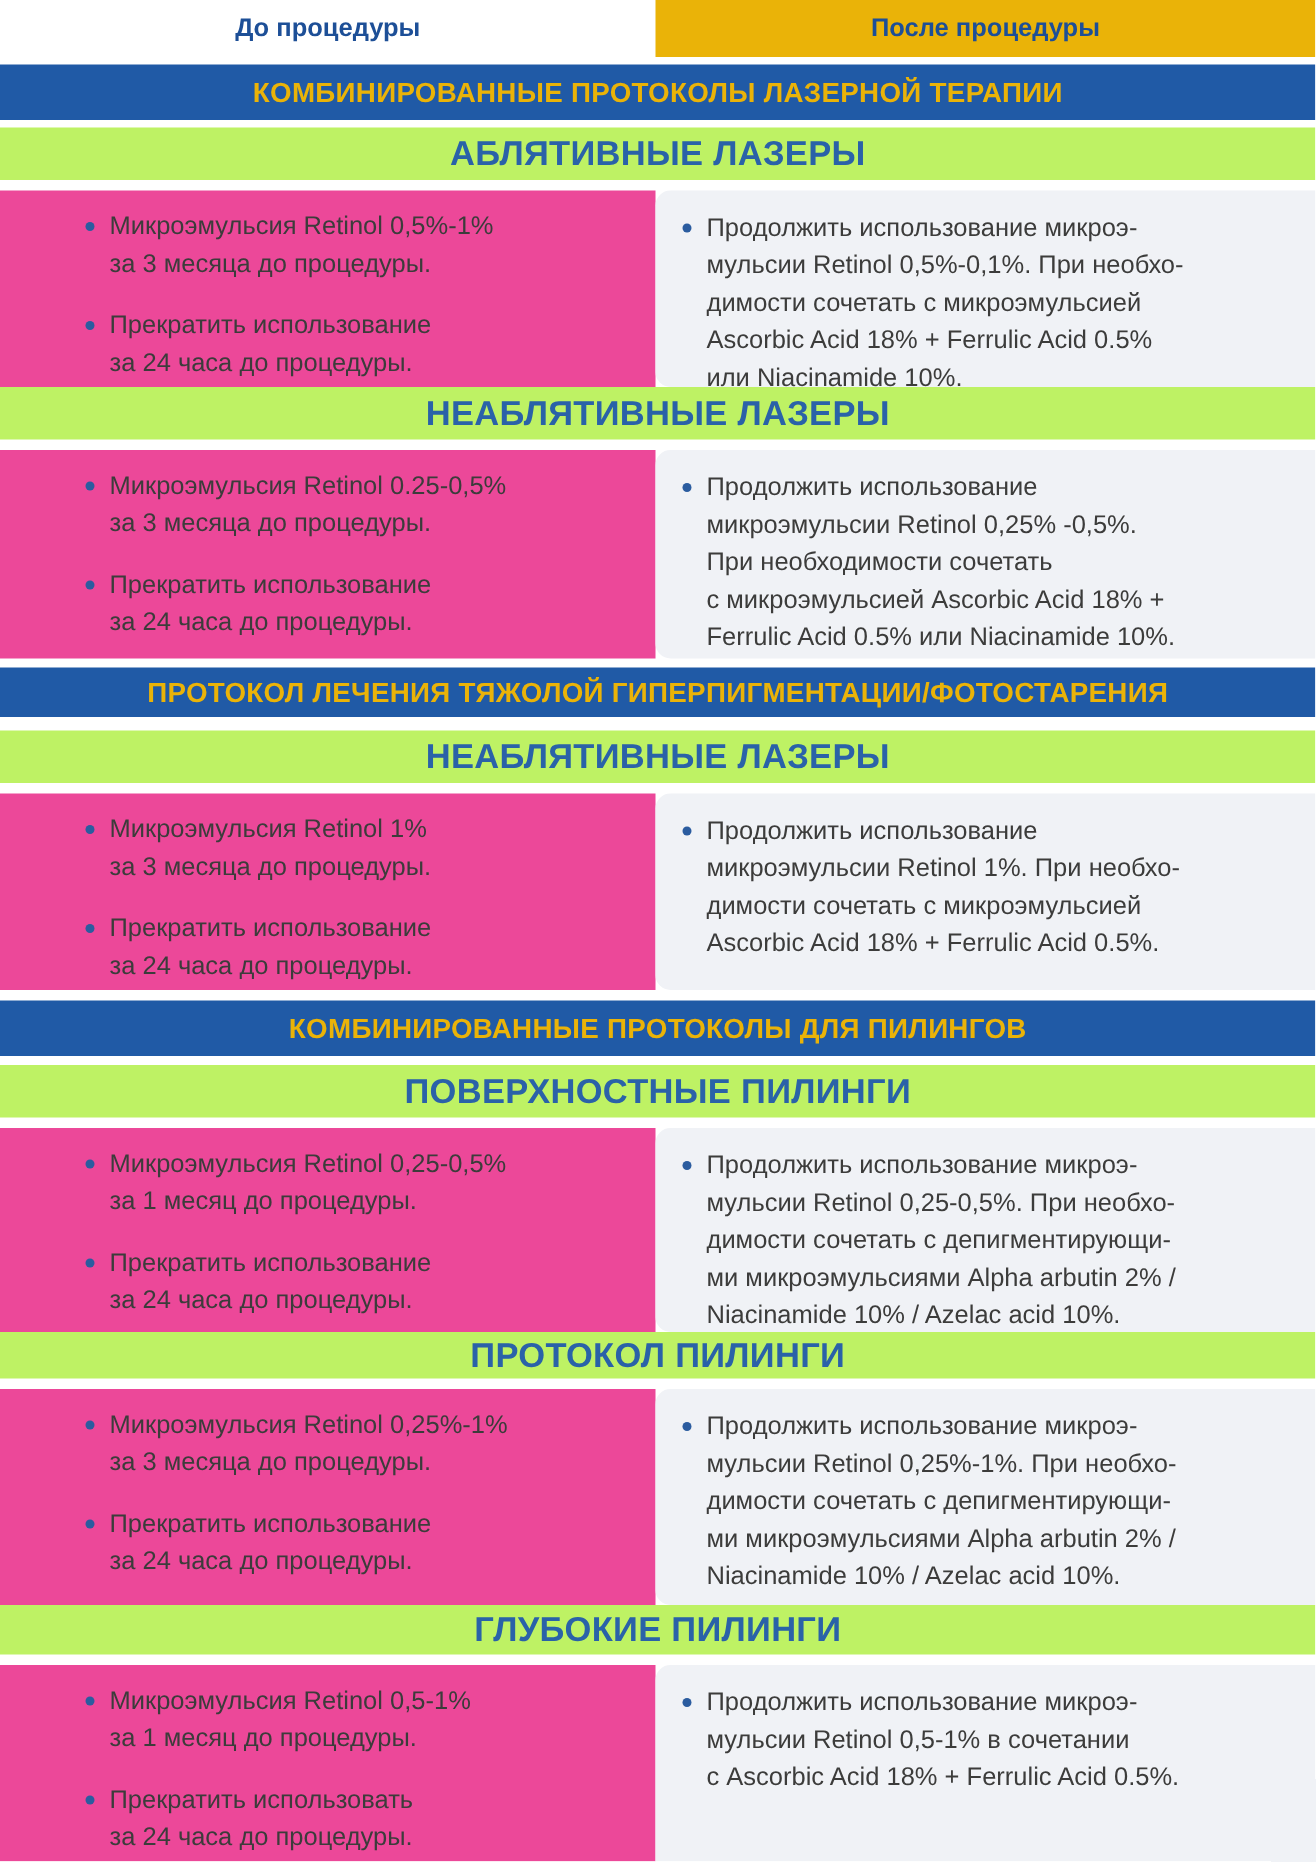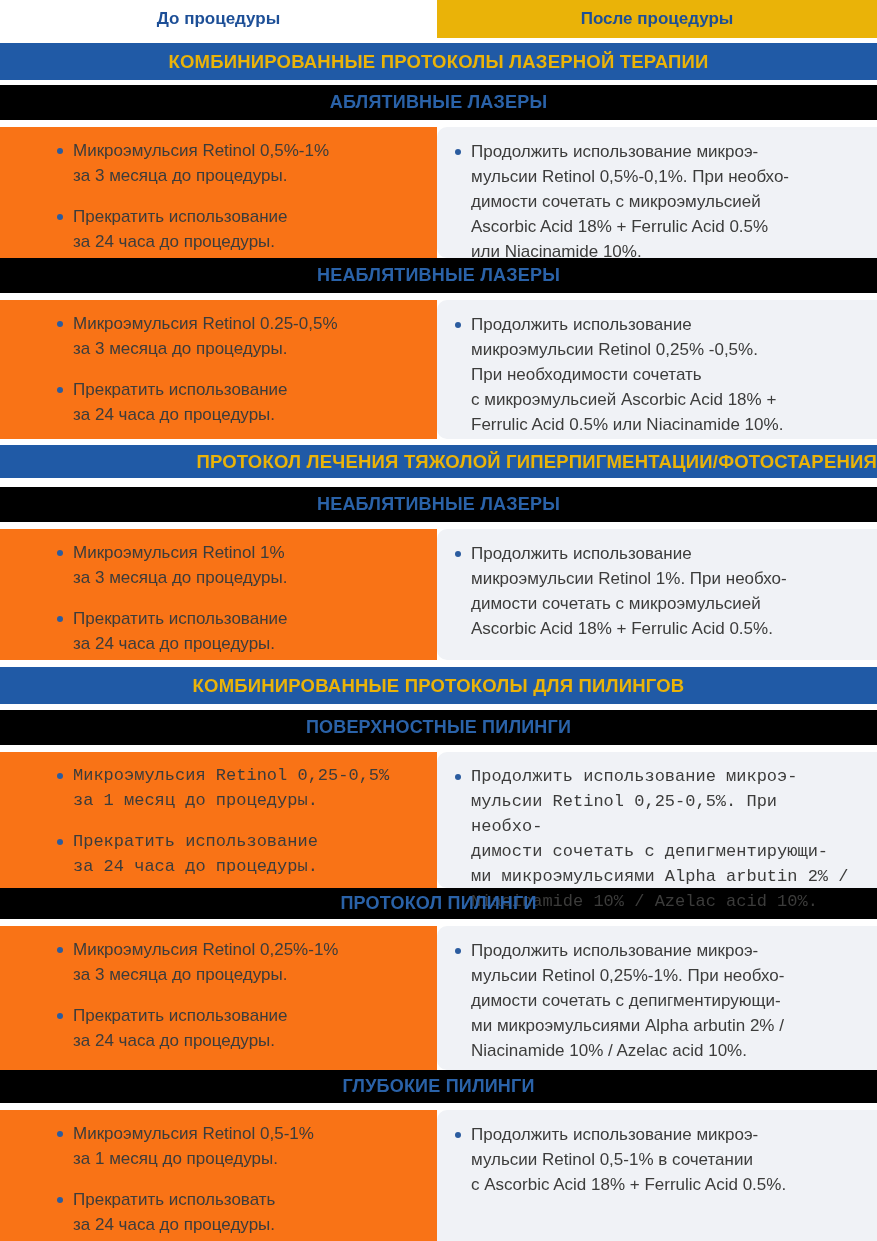--- a/index.html
+++ b/index.html
@@ -19,45 +19,45 @@
   }
   .header-cell.after { width:auto; flex:1; background:#eab308; }
 
   
   .banner-main {
     background:#205aa6; color:#eab308;
     display:flex; align-items:center; justify-content:center;
     font-weight:bold; font-size:18.5px; letter-spacing:0.2px;
     height:37px;
   }
-  .banner-main.h33 { height:33px;justify-content:flex-end; }
+  .banner-main.h33 { height:33px; }
   .banner-sub {
-    background:#000000; color:#2a62a8;
+    background:#bef264; color:#2a62a8;
     display:flex; align-items:center; justify-content:center;
-    font-weight:bold; font-size:18px; letter-spacing:0.2px;
+    font-weight:bold; font-size:23px; letter-spacing:0.2px;
     height:35px;
     text-align:center;
   }
   .banner-sub.h31 { height:31px; }
   .banner-sub.h33 { height:33px; }
   .mt5 { margin-top:5px; }
   .mt6 { margin-top:6px; }
   .mt7 { margin-top:7px; }
   .mt9 { margin-top:9px; }
 
   
   .content-row { display:flex; box-sizing:border-box; }
   .r131 { height:131px; }
-  .r136 { height:136px;font-family:Liberation Mono, monospace; }
+  .r136 { height:136px; }
   .r139 { height:139px;justify-content:center; }
   .r144 { height:144px; }
   .cell-before {
     width:437px; box-sizing:border-box;
     padding:11px 26px 0 57px;
-    background:#f97316;
+    background:#ec4899;
   }
   .cell-after {
     flex:1; box-sizing:border-box;
     background:#f0f2f6;
     border-radius:10px 0 0 10px;
     padding:12px 24px 0 18px;
   }
   .content-row.last .cell-after { border-radius:10px 0 0 0; }
 
   .bullet-item {

